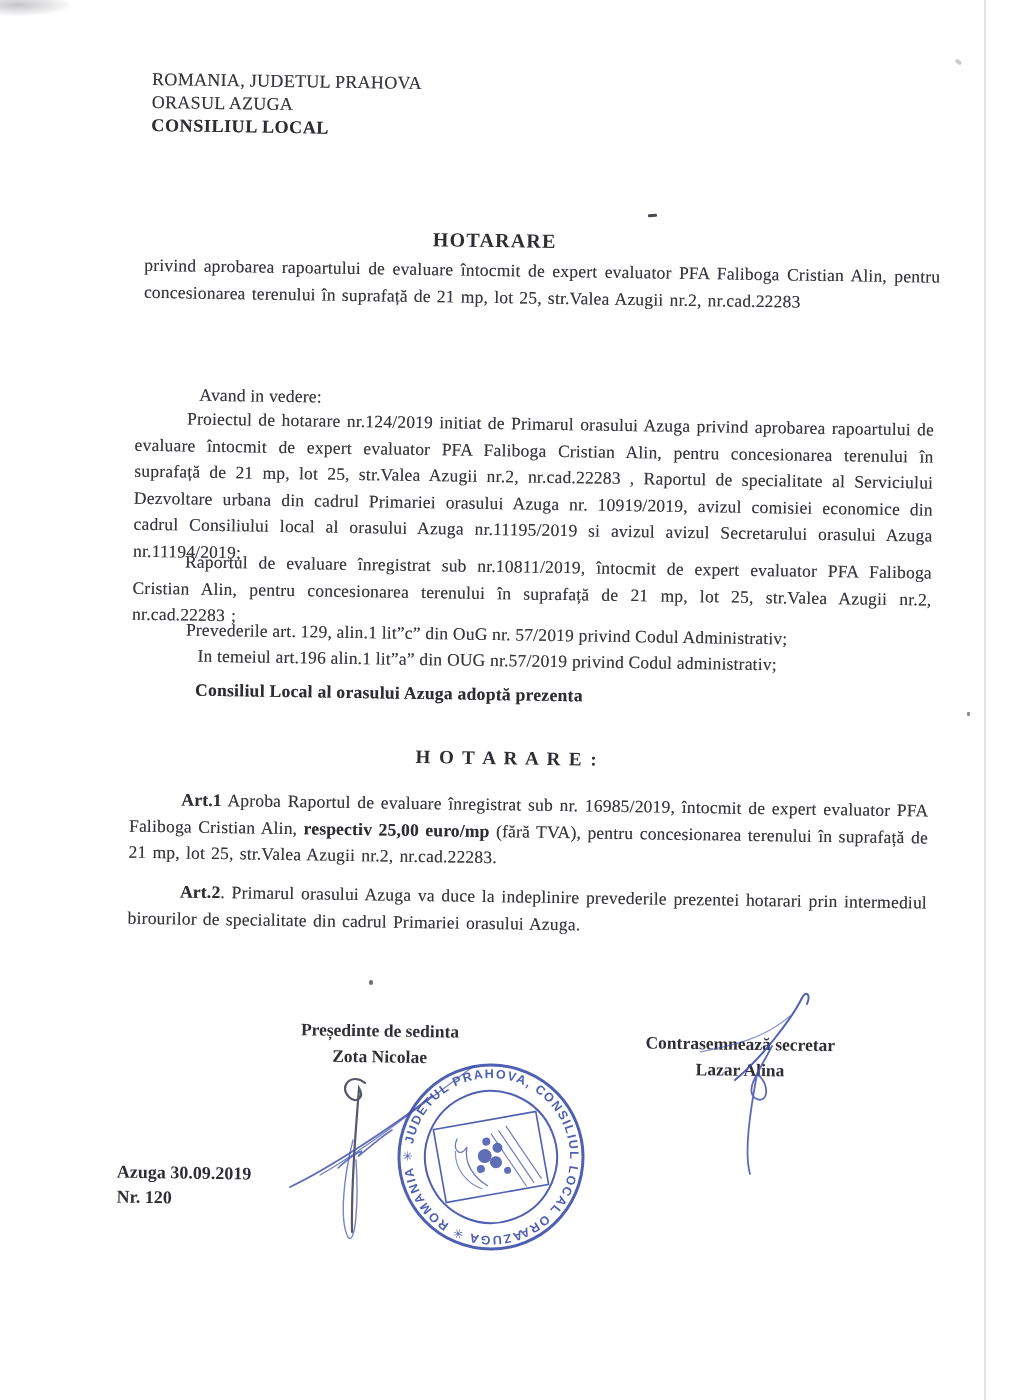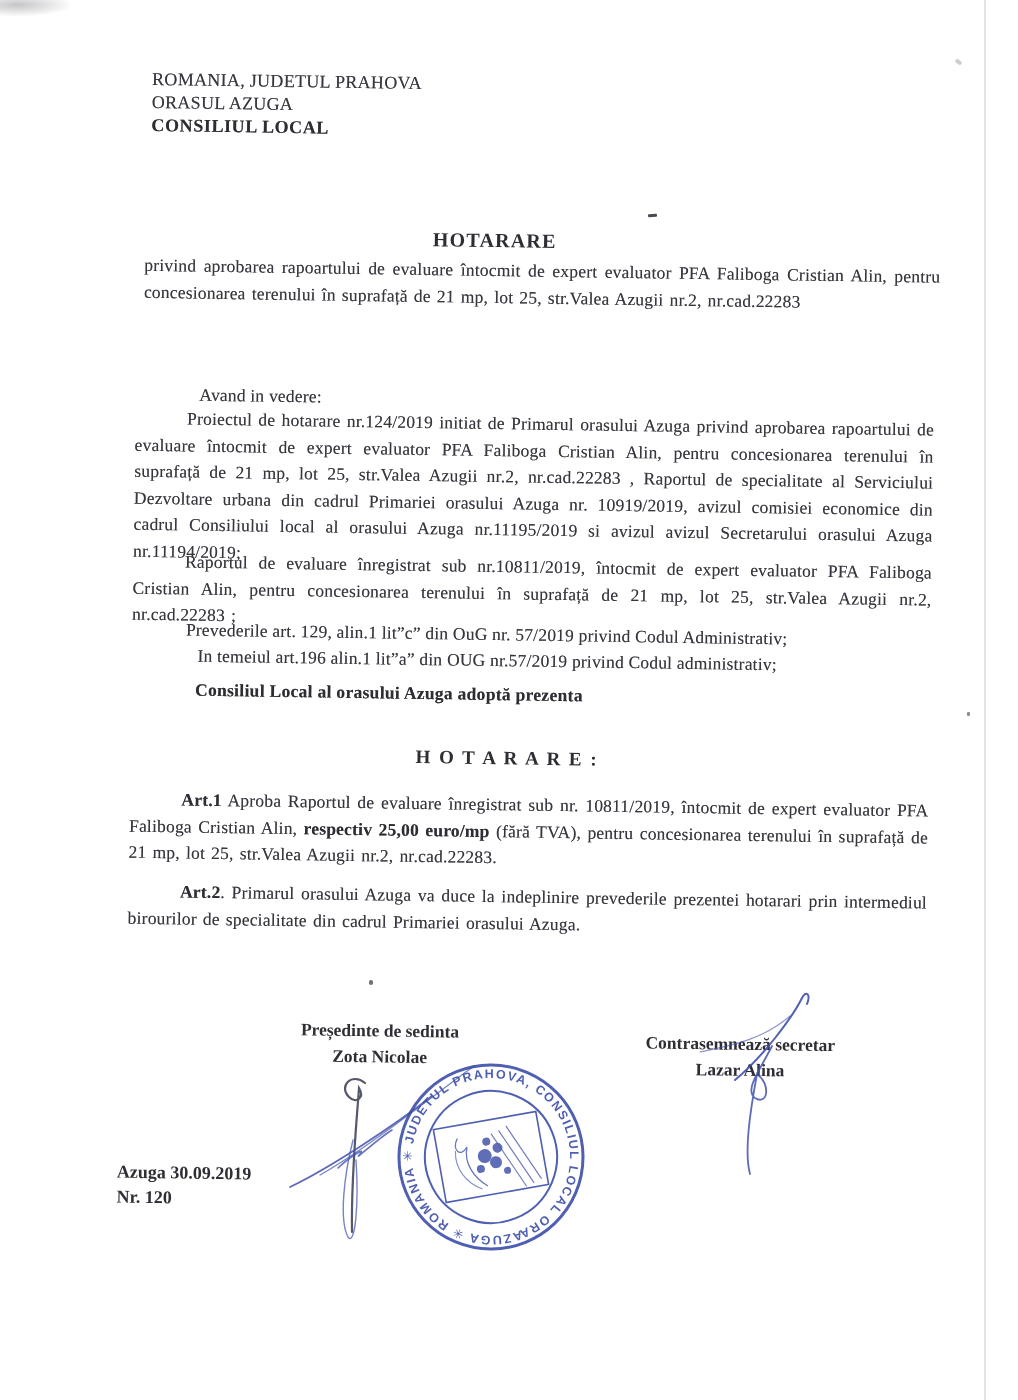--- a/index.html
+++ b/index.html
@@ -82,21 +82,21 @@
 
     <div class="abs txt" style="left:195px;top:614px;">Prevederile art. 129, alin.1 lit”c” din OuG nr. 57/2019 privind Codul Administrativ;</div>
 
     <div class="abs txt" style="left:207px;top:640px;">In temeiul art.196 alin.1 lit”a” din OUG nr.57/2019 privind Codul administrativ;</div>
 
     <div class="abs txt bold" style="left:205px;top:674px;letter-spacing:.3px;">Consiliul Local al orasului Azuga adoptă prezenta</div>
 
     <div class="abs decision-title" style="left:148px;top:740px;width:740px;">H O T A R A R E :</div>
 
     <div class="abs txt just indent" style="left:141px;top:784px;width:799px;">
-      <b>Art.1</b><span> Aproba Raportul de evaluare înregistrat sub nr. 10811/2019, întocmit de expert evaluator PFA Faliboga Cristian Alin, </span><b>respectiv 25,00 euro/mp</b><span> (fără TVA), pentru concesionarea terenului în suprafață de 21 mp, lot 25, str.Valea Azugii nr.2, nr.cad.22283.</span>
+      <b>Art.1</b><span> Aproba Raportul de evaluare înregistrat sub nr. 16985/2019, întocmit de expert evaluator PFA Faliboga Cristian Alin, </span><b>respectiv 25,00 euro/mp</b><span> (fără TVA), pentru concesionarea terenului în suprafață de 21 mp, lot 25, str.Valea Azugii nr.2, nr.cad.22283.</span>
     </div>
 
     <div class="abs txt just indent" style="left:141px;top:876px;width:799px;">
       <b>Art.2</b><span>. Primarul orasului Azuga va duce la indeplinire prevederile prezentei hotarari prin intermediul birourilor de specialitate din cadrul Primariei orasului Azuga.</span>
     </div>
 
     <div class="abs sig" style="left:300px;top:1012px;width:190px;">
       <div>Președinte de sedinta</div>
       <div>Zota Nicolae</div>
     </div>

